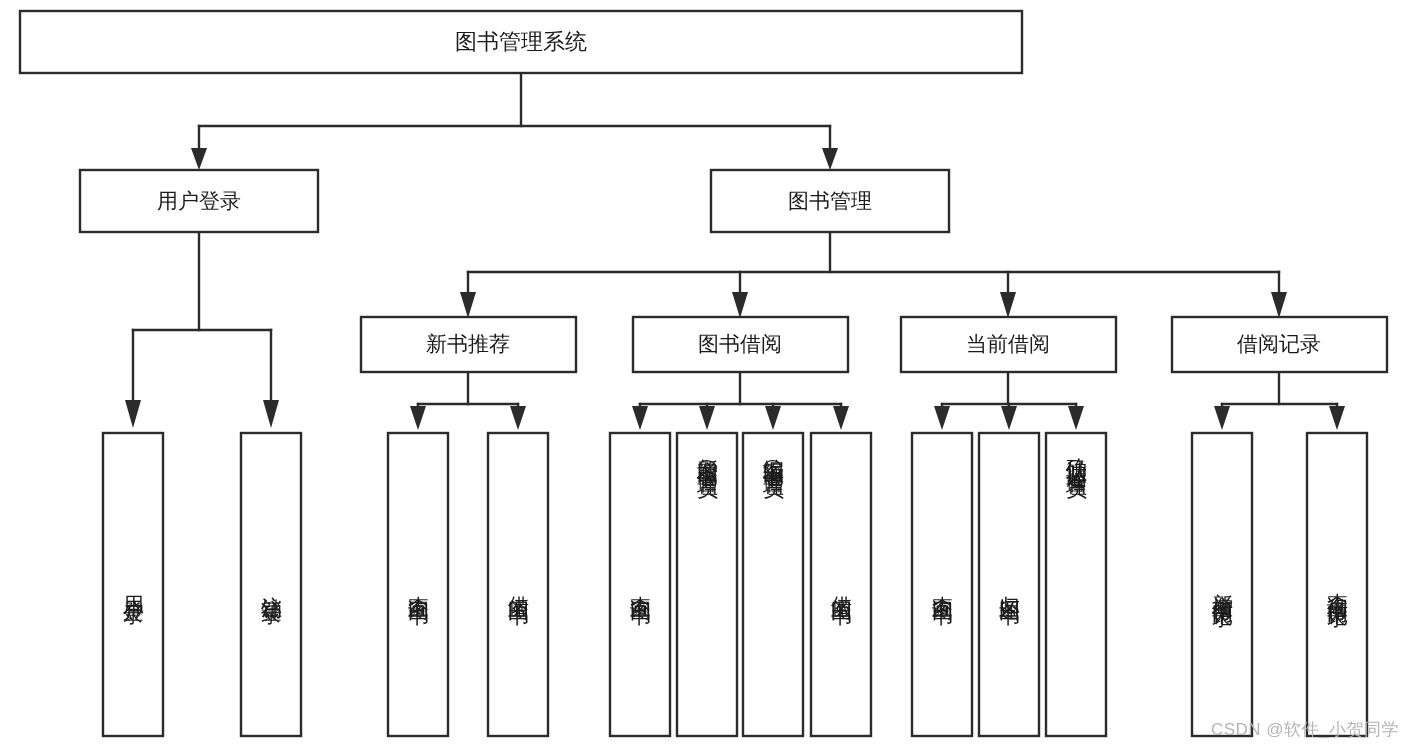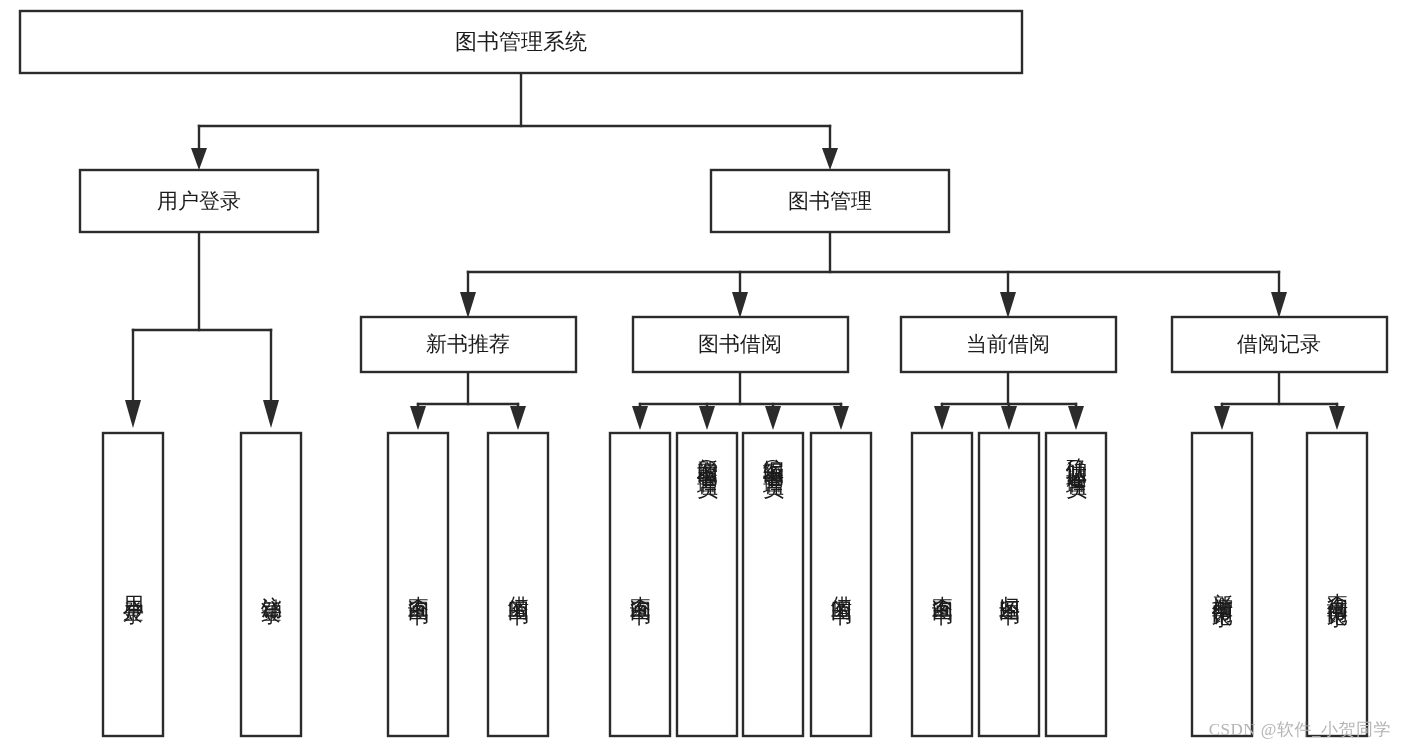--- a/index.html
+++ b/index.html
@@ -68,23 +68,23 @@
     font-family: "Liberation Sans", "DejaVu Sans", sans-serif;
     font-size: 21px;
     line-height: 1.18;
     letter-spacing: 3px;
     color: #1b1b1b;
     white-space: nowrap;
     text-align: center;
   }
   .watermark {
     position: absolute;
-    right: 14px;
+    right: 6px;
     bottom: 6px;
-    font-family: Liberation Serif, serif;
+    font-family: Liberation Sans, sans-serif;
     font-size: 17px;
     color: #b4b4b4;
     white-space: nowrap;
     letter-spacing: 0.5px;
   }
 </style>
 </head>
 <body>
 
 <div id="diagram-root">

